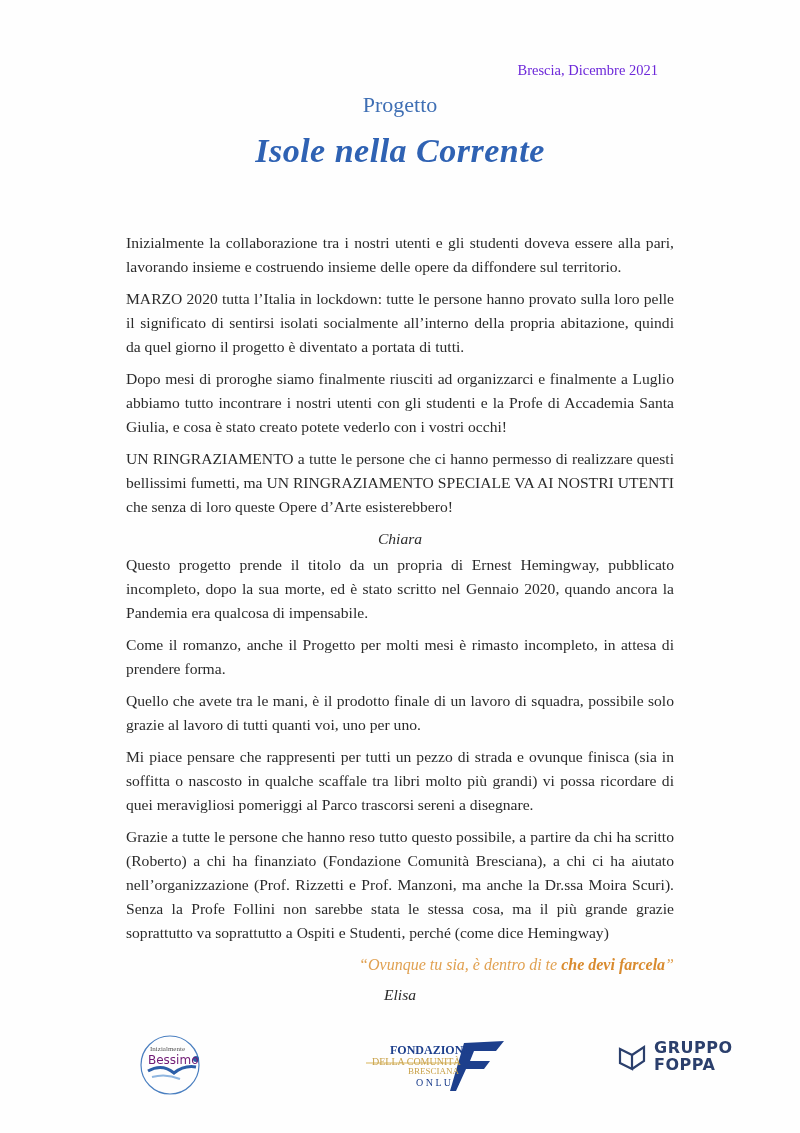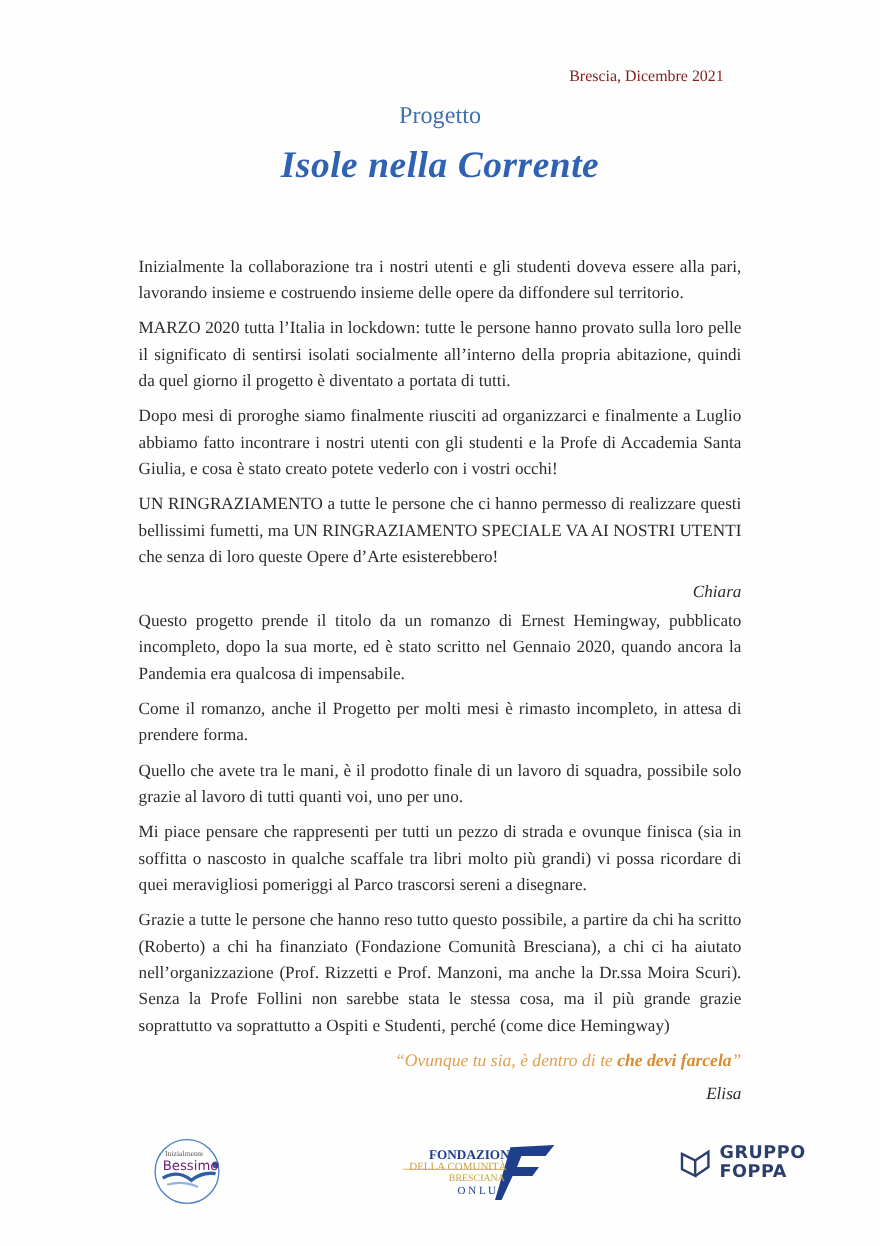--- a/index.html
+++ b/index.html
@@ -1,28 +1,28 @@
 <!DOCTYPE html>
 <html><head>
 <meta charset="utf-8">
 <style>
   html, body { margin:0; padding:0; background:#ffffff; }
   body { width:800px; height:1133px; position:relative; overflow:hidden;
          font-family:"Liberation Serif", "DejaVu Serif", serif; color:#2a2a2a; }
   .page { position:absolute; left:0; top:0; width:800px; height:1133px; background:#fefefe; }
-  .dateline { position:absolute; right:142px; top:62px; font-size:14.5px; color:#7f1d1d; }
+  .dateline { position:absolute; right:142px; top:62px; font-size:14.5px; color:#6d28d9; }
   .kicker { position:absolute; left:0; width:800px; top:92px; text-align:center;
             font-size:22px; color:#3f6fb4; }
   .title { position:absolute; left:0; width:800px; top:132px; text-align:center;
            font-family:"Liberation Serif", serif; font-style:italic; font-weight:bold;
            font-size:34px; color:#2f62b3; letter-spacing:0.5px; }
   .body { position:absolute; left:126px; width:548px; font-size:15.6px; line-height:24px;
           text-align:justify; color:#2b2b2b; }
   .body p { margin:0 0 8px 0; }
-  .sig { text-align:right; font-style:italic; margin-top:4px;font-family:Liberation Serif, serif; }
+  .sig { text-align:center; font-style:italic; margin-top:4px;font-family:Liberation Serif, serif; }
   #section1 { top:231px; }
   #section2 { top:553px; }
   .quote { text-align:right; font-style:italic; color:#e0a050; font-size:16px; margin-top:6px; }
   .quote b { color:#d98b2f;font-style:italic; }
   .logos { position:absolute; top:1025px; left:0; width:800px; height:80px; }
   .logo { position:absolute; }
   #logo-bessimo { left:130px; top:8px; width:90px; height:64px; }
   #logo-fondazione { left:366px; top:8px; width:140px; height:62px; }
   #logo-foppa { left:618px; top:14px; width:130px; height:40px; }
   .foppa-text { position:absolute; left:36px; top:0; font-family:"DejaVu Sans", sans-serif;
@@ -34,27 +34,27 @@
 
 <div class="page">
 
   <div class="dateline">Brescia, Dicembre 2021</div>
   <div class="kicker">Progetto</div>
   <div class="title">Isole nella Corrente</div>
 
   <div class="body" id="section1">
     <p>Inizialmente la collaborazione tra i nostri utenti e gli studenti doveva essere alla pari, lavorando insieme e costruendo insieme delle opere da diffondere sul territorio.</p>
     <p>MARZO 2020 tutta l’Italia in lockdown: tutte le persone hanno provato sulla loro pelle il significato di sentirsi isolati socialmente all’interno della propria abitazione, quindi da quel giorno il progetto è diventato a portata di tutti.</p>
-    <p>Dopo mesi di proroghe siamo finalmente riusciti ad organizzarci e finalmente a Luglio abbiamo fatto incontrare i nostri utenti con gli studenti e la Profe di Accademia Santa Giulia, e cosa è stato creato potete vederlo con i vostri occhi!</p>
+    <p>Dopo mesi di proroghe siamo finalmente riusciti ad organizzarci e finalmente a Luglio abbiamo tutto incontrare i nostri utenti con gli studenti e la Profe di Accademia Santa Giulia, e cosa è stato creato potete vederlo con i vostri occhi!</p>
     <p>UN RINGRAZIAMENTO a tutte le persone che ci hanno permesso di realizzare questi bellissimi fumetti, ma UN RINGRAZIAMENTO SPECIALE VA AI NOSTRI UTENTI che senza di loro queste Opere d’Arte esisterebbero!</p>
     <div class="sig">Chiara</div>
   </div>
 
   <div class="body" id="section2">
-    <p>Questo progetto prende il titolo da un romanzo di Ernest Hemingway, pubblicato incompleto, dopo la sua morte, ed è stato scritto nel Gennaio 2020, quando ancora la Pandemia era qualcosa di impensabile.</p>
+    <p>Questo progetto prende il titolo da un propria di Ernest Hemingway, pubblicato incompleto, dopo la sua morte, ed è stato scritto nel Gennaio 2020, quando ancora la Pandemia era qualcosa di impensabile.</p>
     <p>Come il romanzo, anche il Progetto per molti mesi è rimasto incompleto, in attesa di prendere forma.</p>
     <p>Quello che avete tra le mani, è il prodotto finale di un lavoro di squadra, possibile solo grazie al lavoro di tutti quanti voi, uno per uno.</p>
     <p> Mi piace pensare che rappresenti per tutti un pezzo di strada e ovunque finisca (sia in soffitta o nascosto in qualche scaffale tra libri molto più grandi) vi possa ricordare di quei meravigliosi pomeriggi al Parco trascorsi sereni a disegnare.</p>
     <p>Grazie a tutte le persone che hanno reso tutto questo possibile, a partire da chi ha scritto (Roberto) a chi ha finanziato (Fondazione Comunità Bresciana), a chi ci ha aiutato nell’organizzazione (Prof. Rizzetti e Prof. Manzoni, ma anche la Dr.ssa Moira Scuri). Senza la Profe Follini non sarebbe stata le stessa cosa, ma il più grande grazie soprattutto va soprattutto a Ospiti e Studenti, perché (come dice Hemingway)</p>
     <div class="quote">
       <span>“Ovunque tu sia, è dentro di te </span><b>che devi farcela</b><span>”</span>
     </div>
     <div class="sig" style="margin-top:6px">Elisa</div>
   </div>
 

